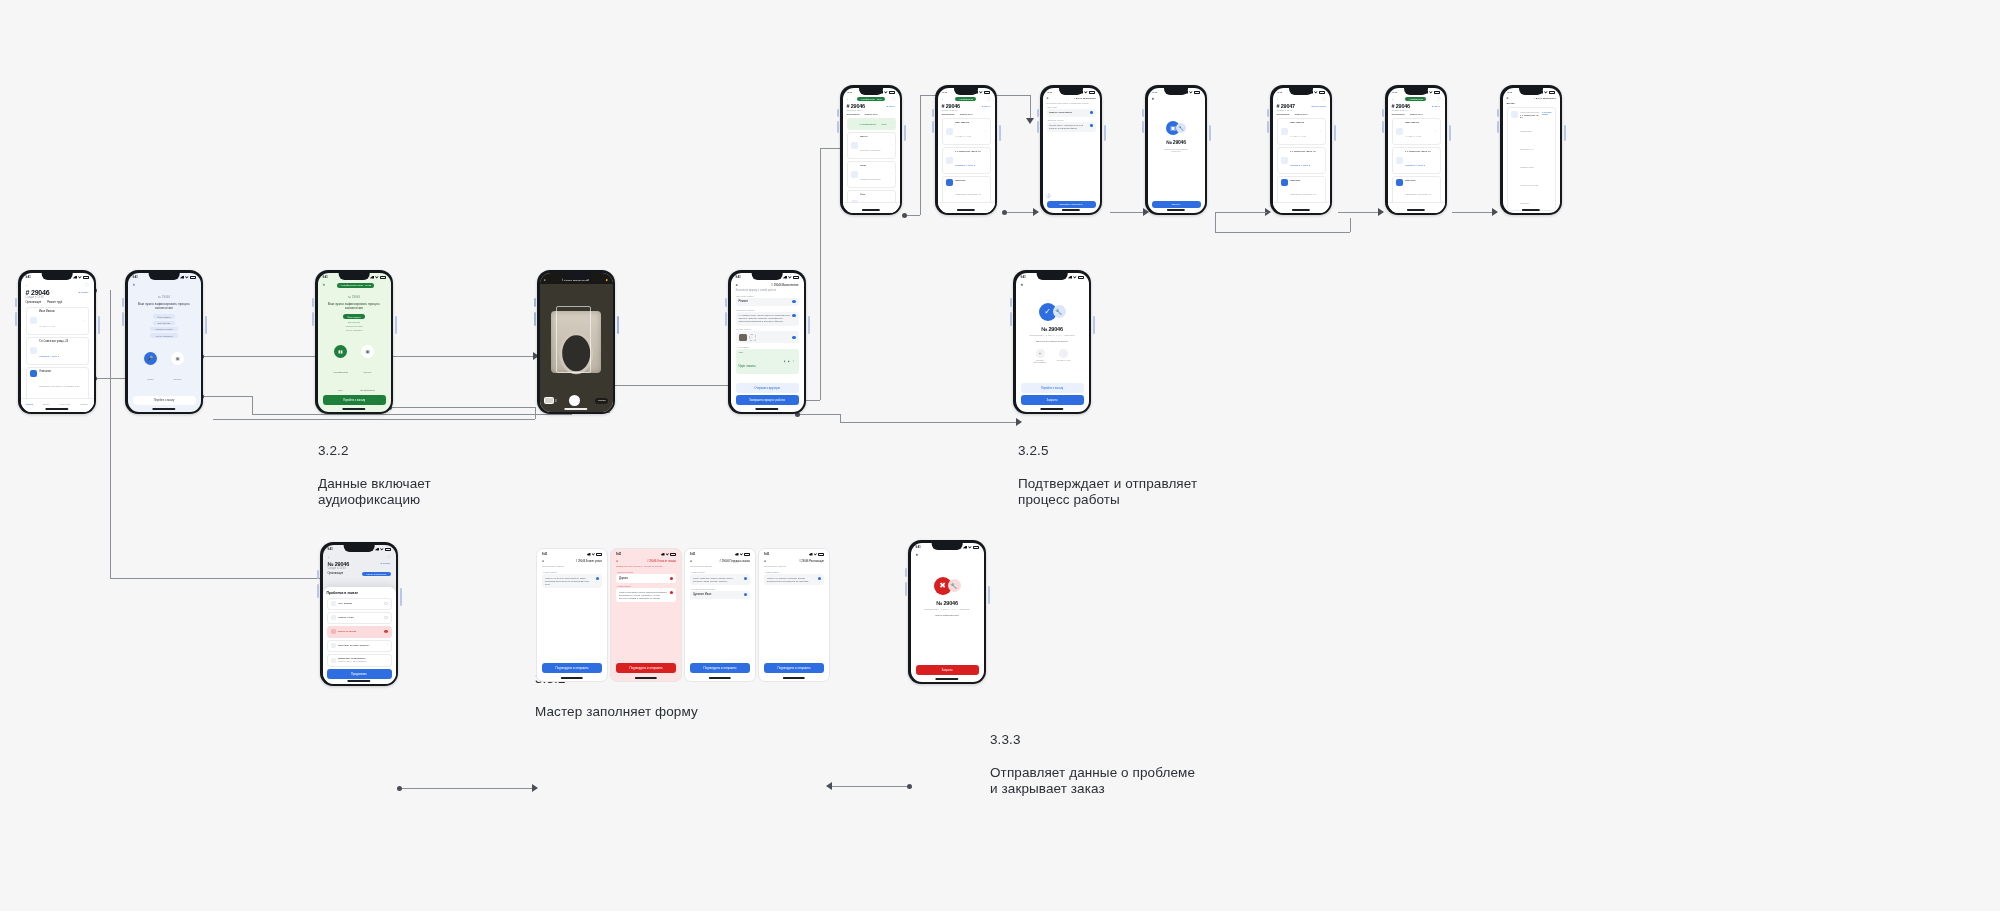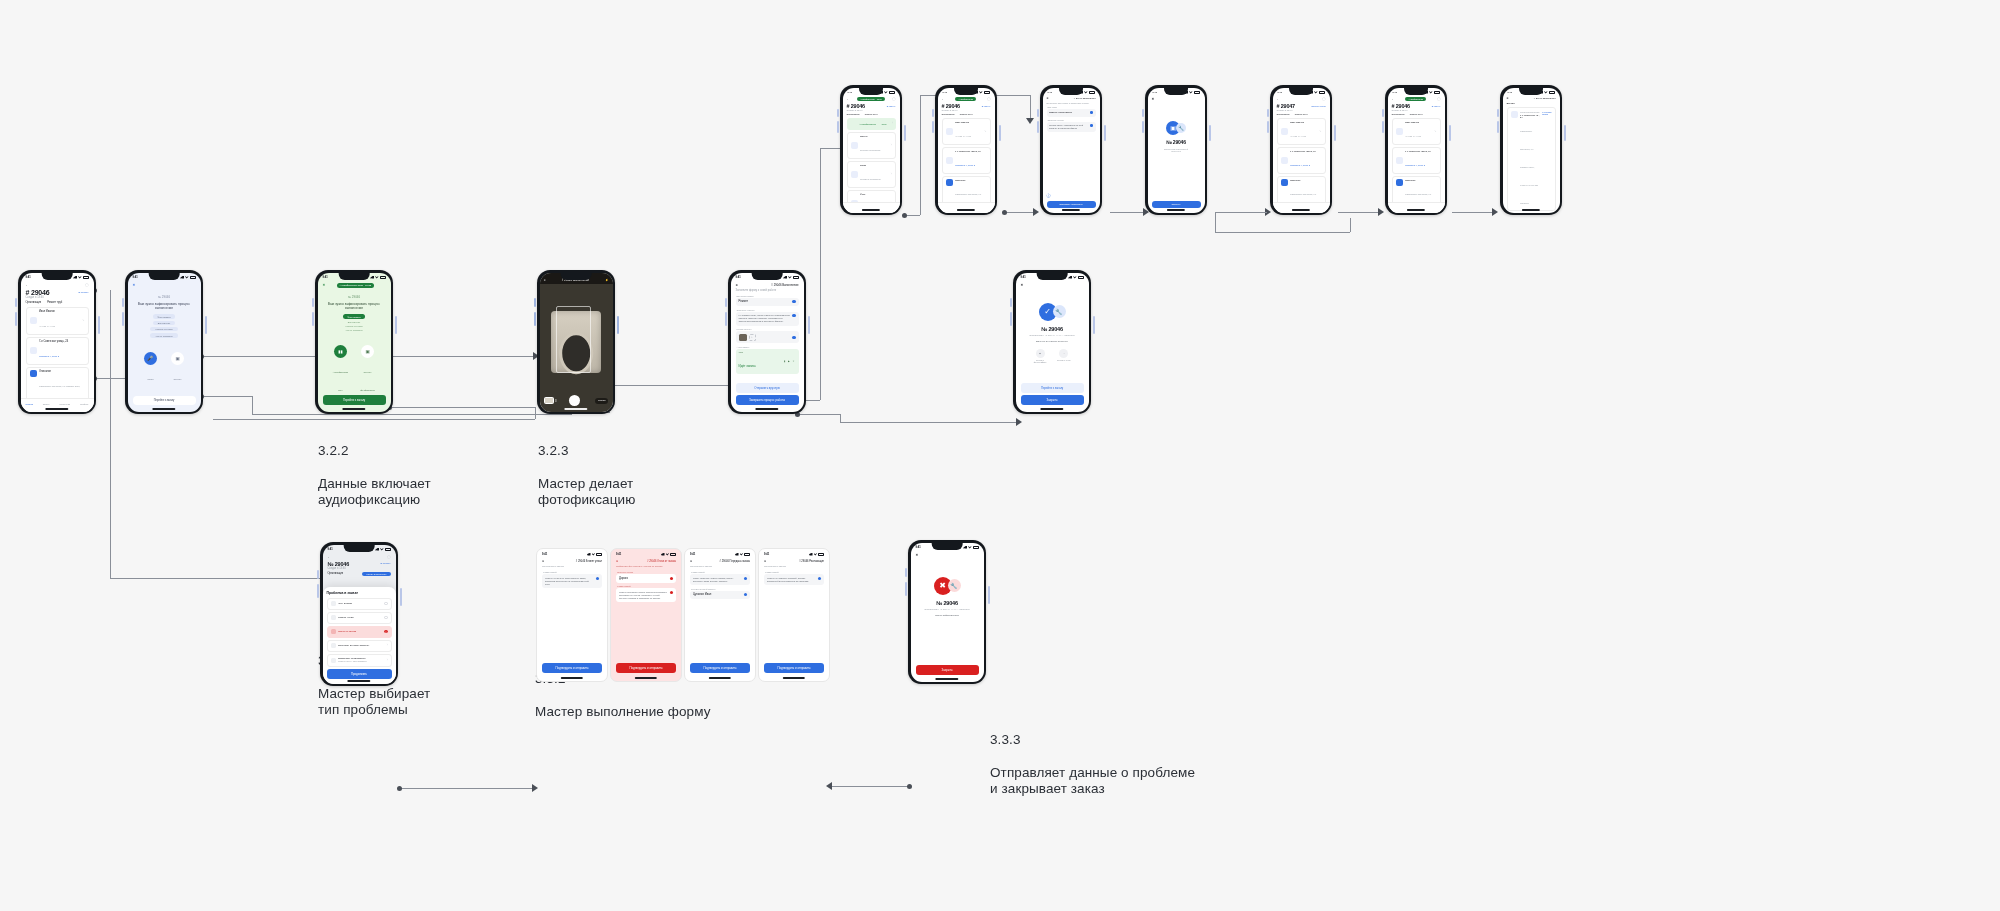--- a/index.html
+++ b/index.html
@@ -215,33 +215,28 @@
 
   <div class="wire h" style="left:828px;top:786px;width:82px"></div>
   <div class="arrow left" style="left:826px;top:782px"></div>
   <div class="dot" style="left:907px;top:784px"></div>
 
   <div class="caption" style="left:318px;top:426px;">
     <span class="num">3.2.2</span>
     <span>Данные включает
 аудиофиксацию</span>
   </div>
-  <div class="caption" style="left:538px;top:426px;">
-    <span class="num">3.2.3</span>
-    <span>Мастер делает
-фотофиксацию</span>
-  </div>
-  <div class="caption" style="left:318px;top:636px;">
-    <span class="num">3.3.1</span>
-    <span>Мастер выбирает
-тип проблемы</span>
+  <div class="caption" style="left:1018px;top:426px;">
+    <span class="num">3.2.5</span>
+    <span>Подтверждает и отправляет
+процесс работы</span>
   </div>
   <div class="caption" style="left:535px;top:654px;">
     <span class="num">3.3.2</span>
-    <span>Мастер выполнение форму</span>
+    <span>Мастер заполняет форму</span>
   </div>
   <div class="caption" style="left:990px;top:715px;">
     <span class="num">3.3.3</span>
     <span>Отправляет данные о проблеме
 и закрывает заказ</span>
   </div>
 
   <div class="phone" style="left:18px;top:270px;width:78px;height:144px">
     <div class="sidebtn" style="top:28px;height:9px"></div>
     <div class="sidebtn" style="top:42px;height:14px"></div>

